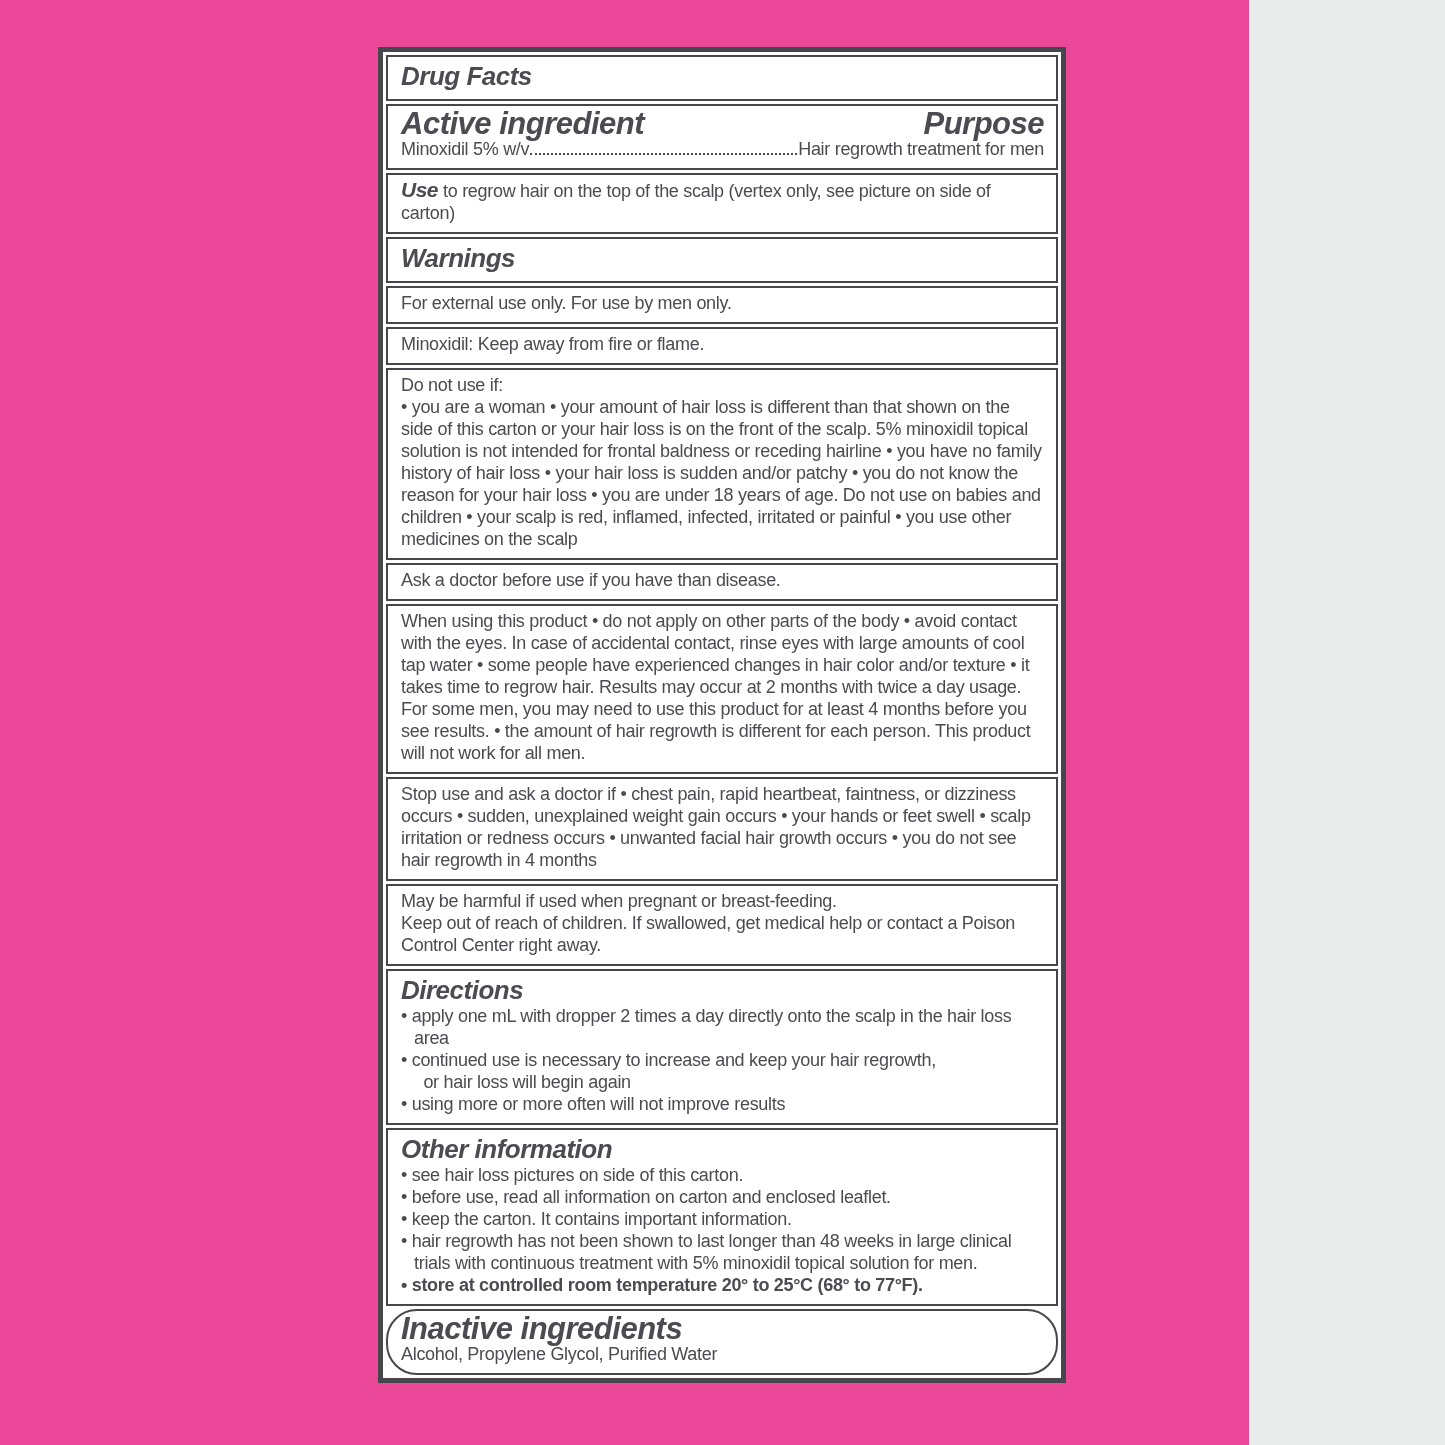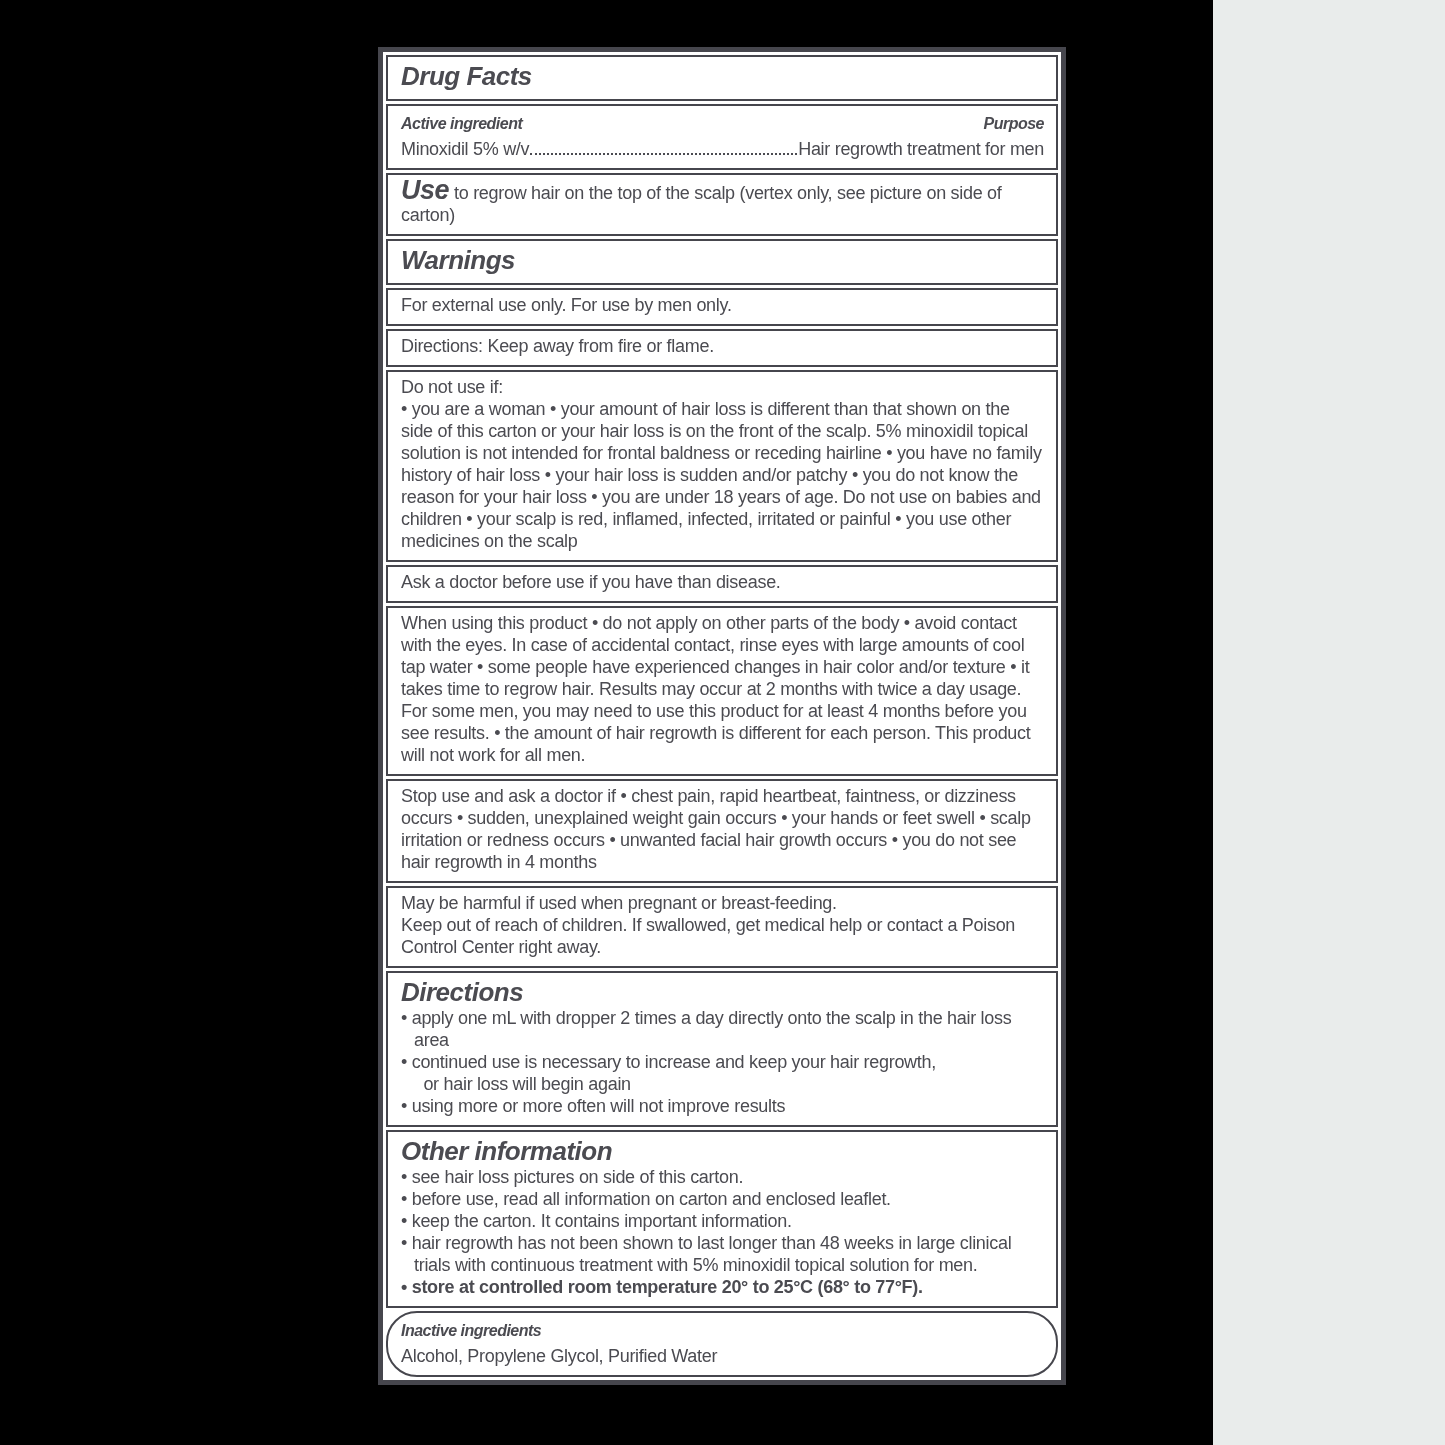--- a/index.html
+++ b/index.html
@@ -5,22 +5,23 @@
 <style>
   html, body {
     margin: 0;
     padding: 0;
     background: #e9eceb;
     font-family: "Liberation Sans", sans-serif;
   }
   .page {
     width: 1213px;
     height: 1445px;
-    background: #000000;
+    background: #ec4899;
     position: relative;
+    padding-left: 36px;
   }
   .label-panel {
     position: absolute;
     left: 378px;
     top: 47px;
     width: 688px;
     box-sizing: border-box;
     background: #ffffff;
     border: 5px solid #46464d;
     padding: 3px;
@@ -40,21 +41,21 @@
   .h-italic {
     font-style: italic;
     font-weight: bold;
     font-size: 26px;
     line-height: 30px;
     letter-spacing: -0.5px;
   }
   .h-sub {
     font-style: italic;
     font-weight: bold;
-    font-size: 16px;
+    font-size: 31px;
     line-height: 28px;
     letter-spacing: -0.5px;
   }
   .lead { font-weight: normal; }
   .row-flex {
     display: flex;
     justify-content: space-between;
     align-items: baseline;
   }
   .dots-row {
@@ -63,21 +64,21 @@
   }
   .dots-leader {
     flex: 1 1 auto;
     border-bottom: 2px dotted #4b4b51;
     margin: 0 1px 5px 1px;
     min-width: 20px;
   }
   .use-head {
     font-style: italic;
     font-weight: bold;
-    font-size: 27px;
+    font-size: 21px;
     letter-spacing: -0.5px;
     margin-right: 5px;
   }
   ul.bullets {
     margin: 0;
     padding: 0;
     list-style: none;
   }
   ul.bullets li {
     padding-left: 13px;
@@ -114,21 +115,21 @@
 
     <div class="sec">
       <div class="h-italic">Warnings</div>
     </div>
 
     <div class="sec">
       <span class="lead">For external use only. For use by men only.</span>
     </div>
 
     <div class="sec">
-      <span class="lead">Directions:</span>
+      <span class="lead">Minoxidil:</span>
       <span>Keep away from fire or flame.</span>
     </div>
 
     <div class="sec">
       <div class="lead">Do not use if:</div>
       <div>• you are a woman • your amount of hair loss is different than that shown on the side of this carton or your hair loss is on the front of the scalp. 5% minoxidil topical solution is not intended for frontal baldness or receding hairline • you have no family history of hair loss • your hair loss is sudden and/or patchy • you do not know the reason for your hair loss • you are under 18 years of age. Do not use on babies and children • your scalp is red, inflamed, infected, irritated or painful • you use other medicines on the scalp</div>
     </div>
 
     <div class="sec">
       <span class="lead">Ask a doctor before use if you have</span>

